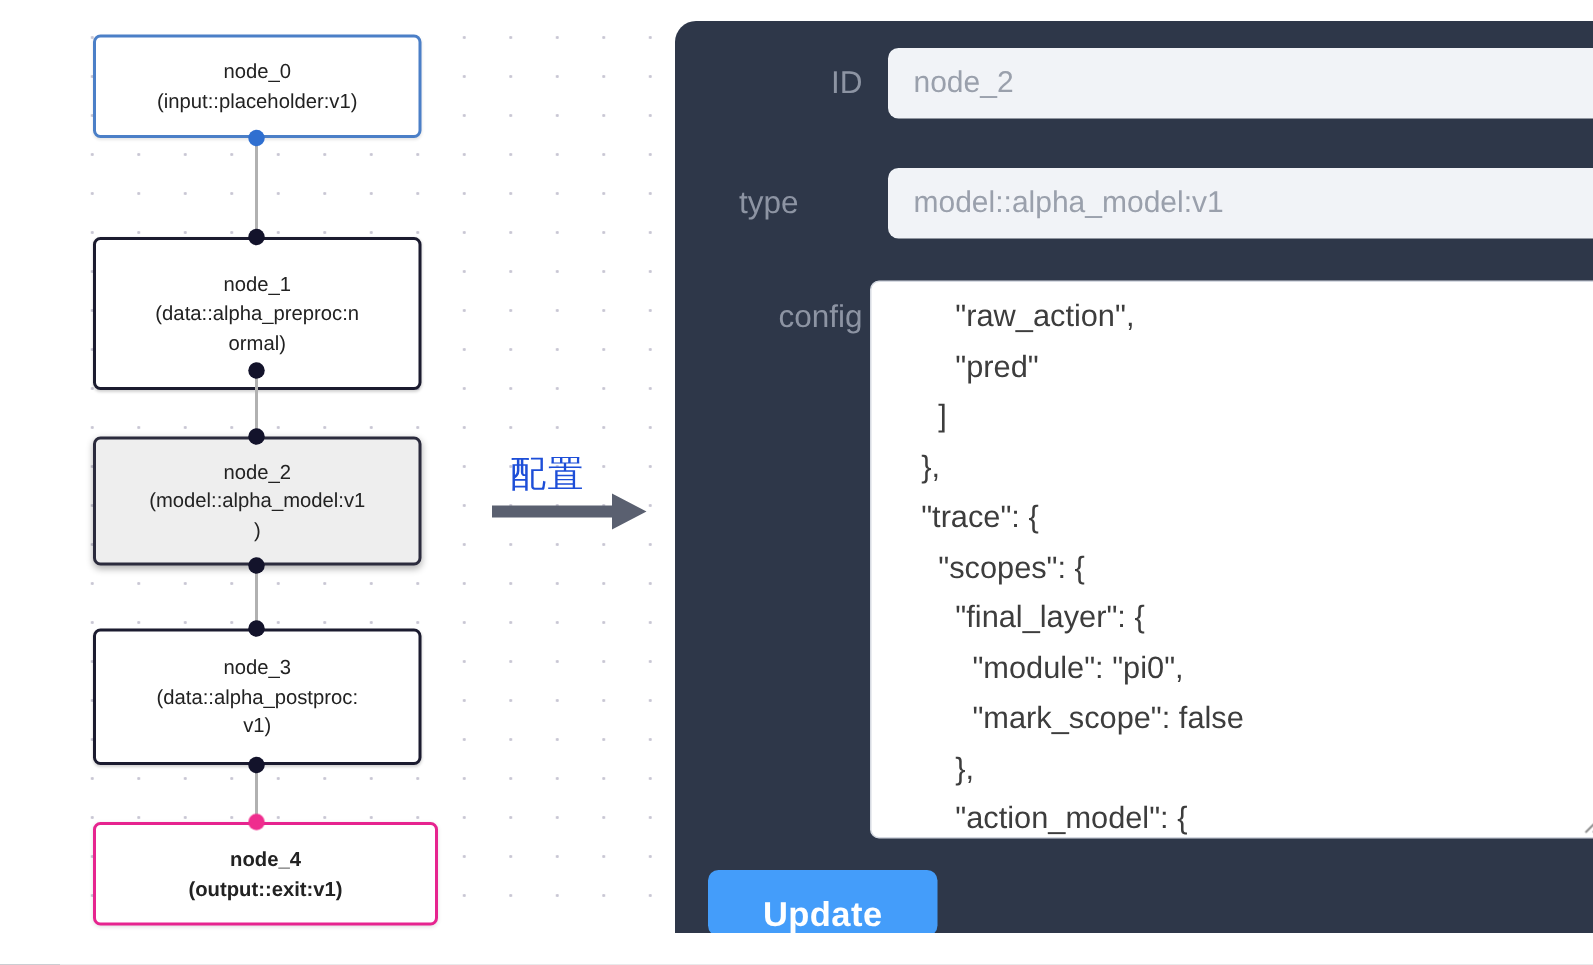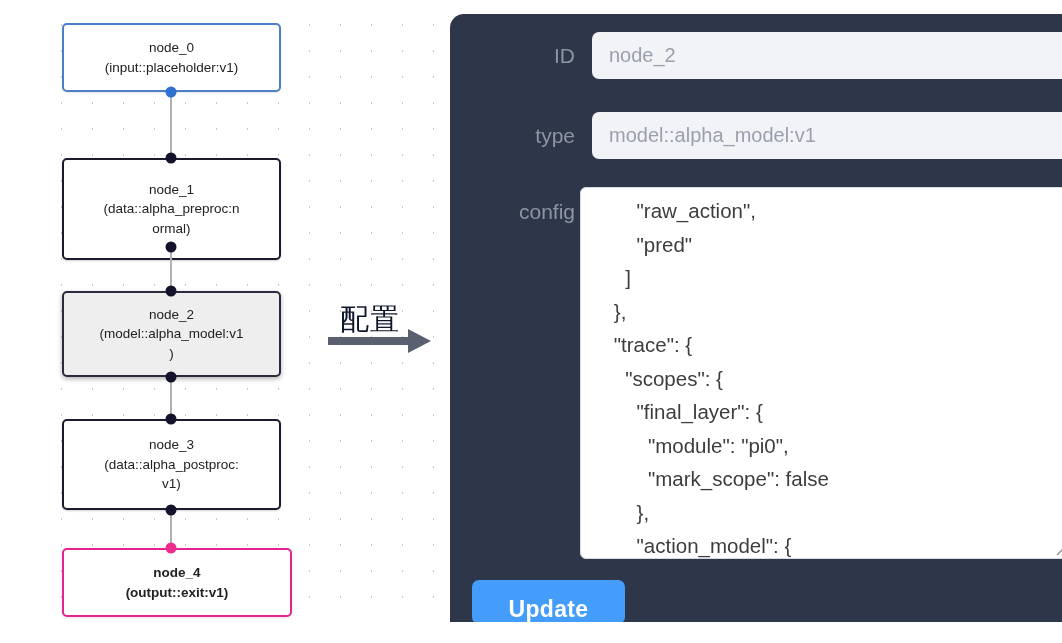--- a/index.html
+++ b/index.html
@@ -74,22 +74,22 @@
   .edge {
     position: absolute;
     width: 2px;
     background: #b1b1b1;
     z-index: 1;
   }
 
   
   .flow-label {
     position: absolute;
-    color: #0f172a;
-    font-size: 29px;
+    color: #1d4ed8;
+    font-size: 24px;
     letter-spacing: 1px;
     white-space: nowrap;
   }
   .arrow-wrap { position: absolute; }
 
   
   .config-panel {
     position: absolute;
     left: 410px; top: 14px;
     width: 637px; height: 608px;
@@ -240,21 +240,21 @@
   </div>
 
   <div class="config-panel">
 
     <div class="field-row" style="left:0px; top:18px; width:637px; height:47px;">
       <div class="field-label" style="width:125px;">ID</div>
       <input class="text-input" type="text" style="margin-left: 17px; width: 489px; height: 47px;" value="node_2">
     </div>
 
     <div class="field-row" style="left:0px; top:98px; width:637px; height:47px;">
-      <div class="field-label" style="width:125px;">type</div>
+      <div class="field-label" style="width:125px;text-align:center;">type</div>
       <input class="text-input" type="text" style="margin-left: 17px; width: 489px; height: 47px;" value="model::alpha_model:v1">
     </div>
 
     <div class="field-label" style="position:absolute; left:0px; top:186px; width:125px;">config</div>
 
     <div class="config-textarea-wrap" style="left:130px; top:173px; width:491px; height:372px;">
       <textarea class="config-textarea" spellcheck="false" style="">        "raw_action",
         "pred"
       ]
     },

